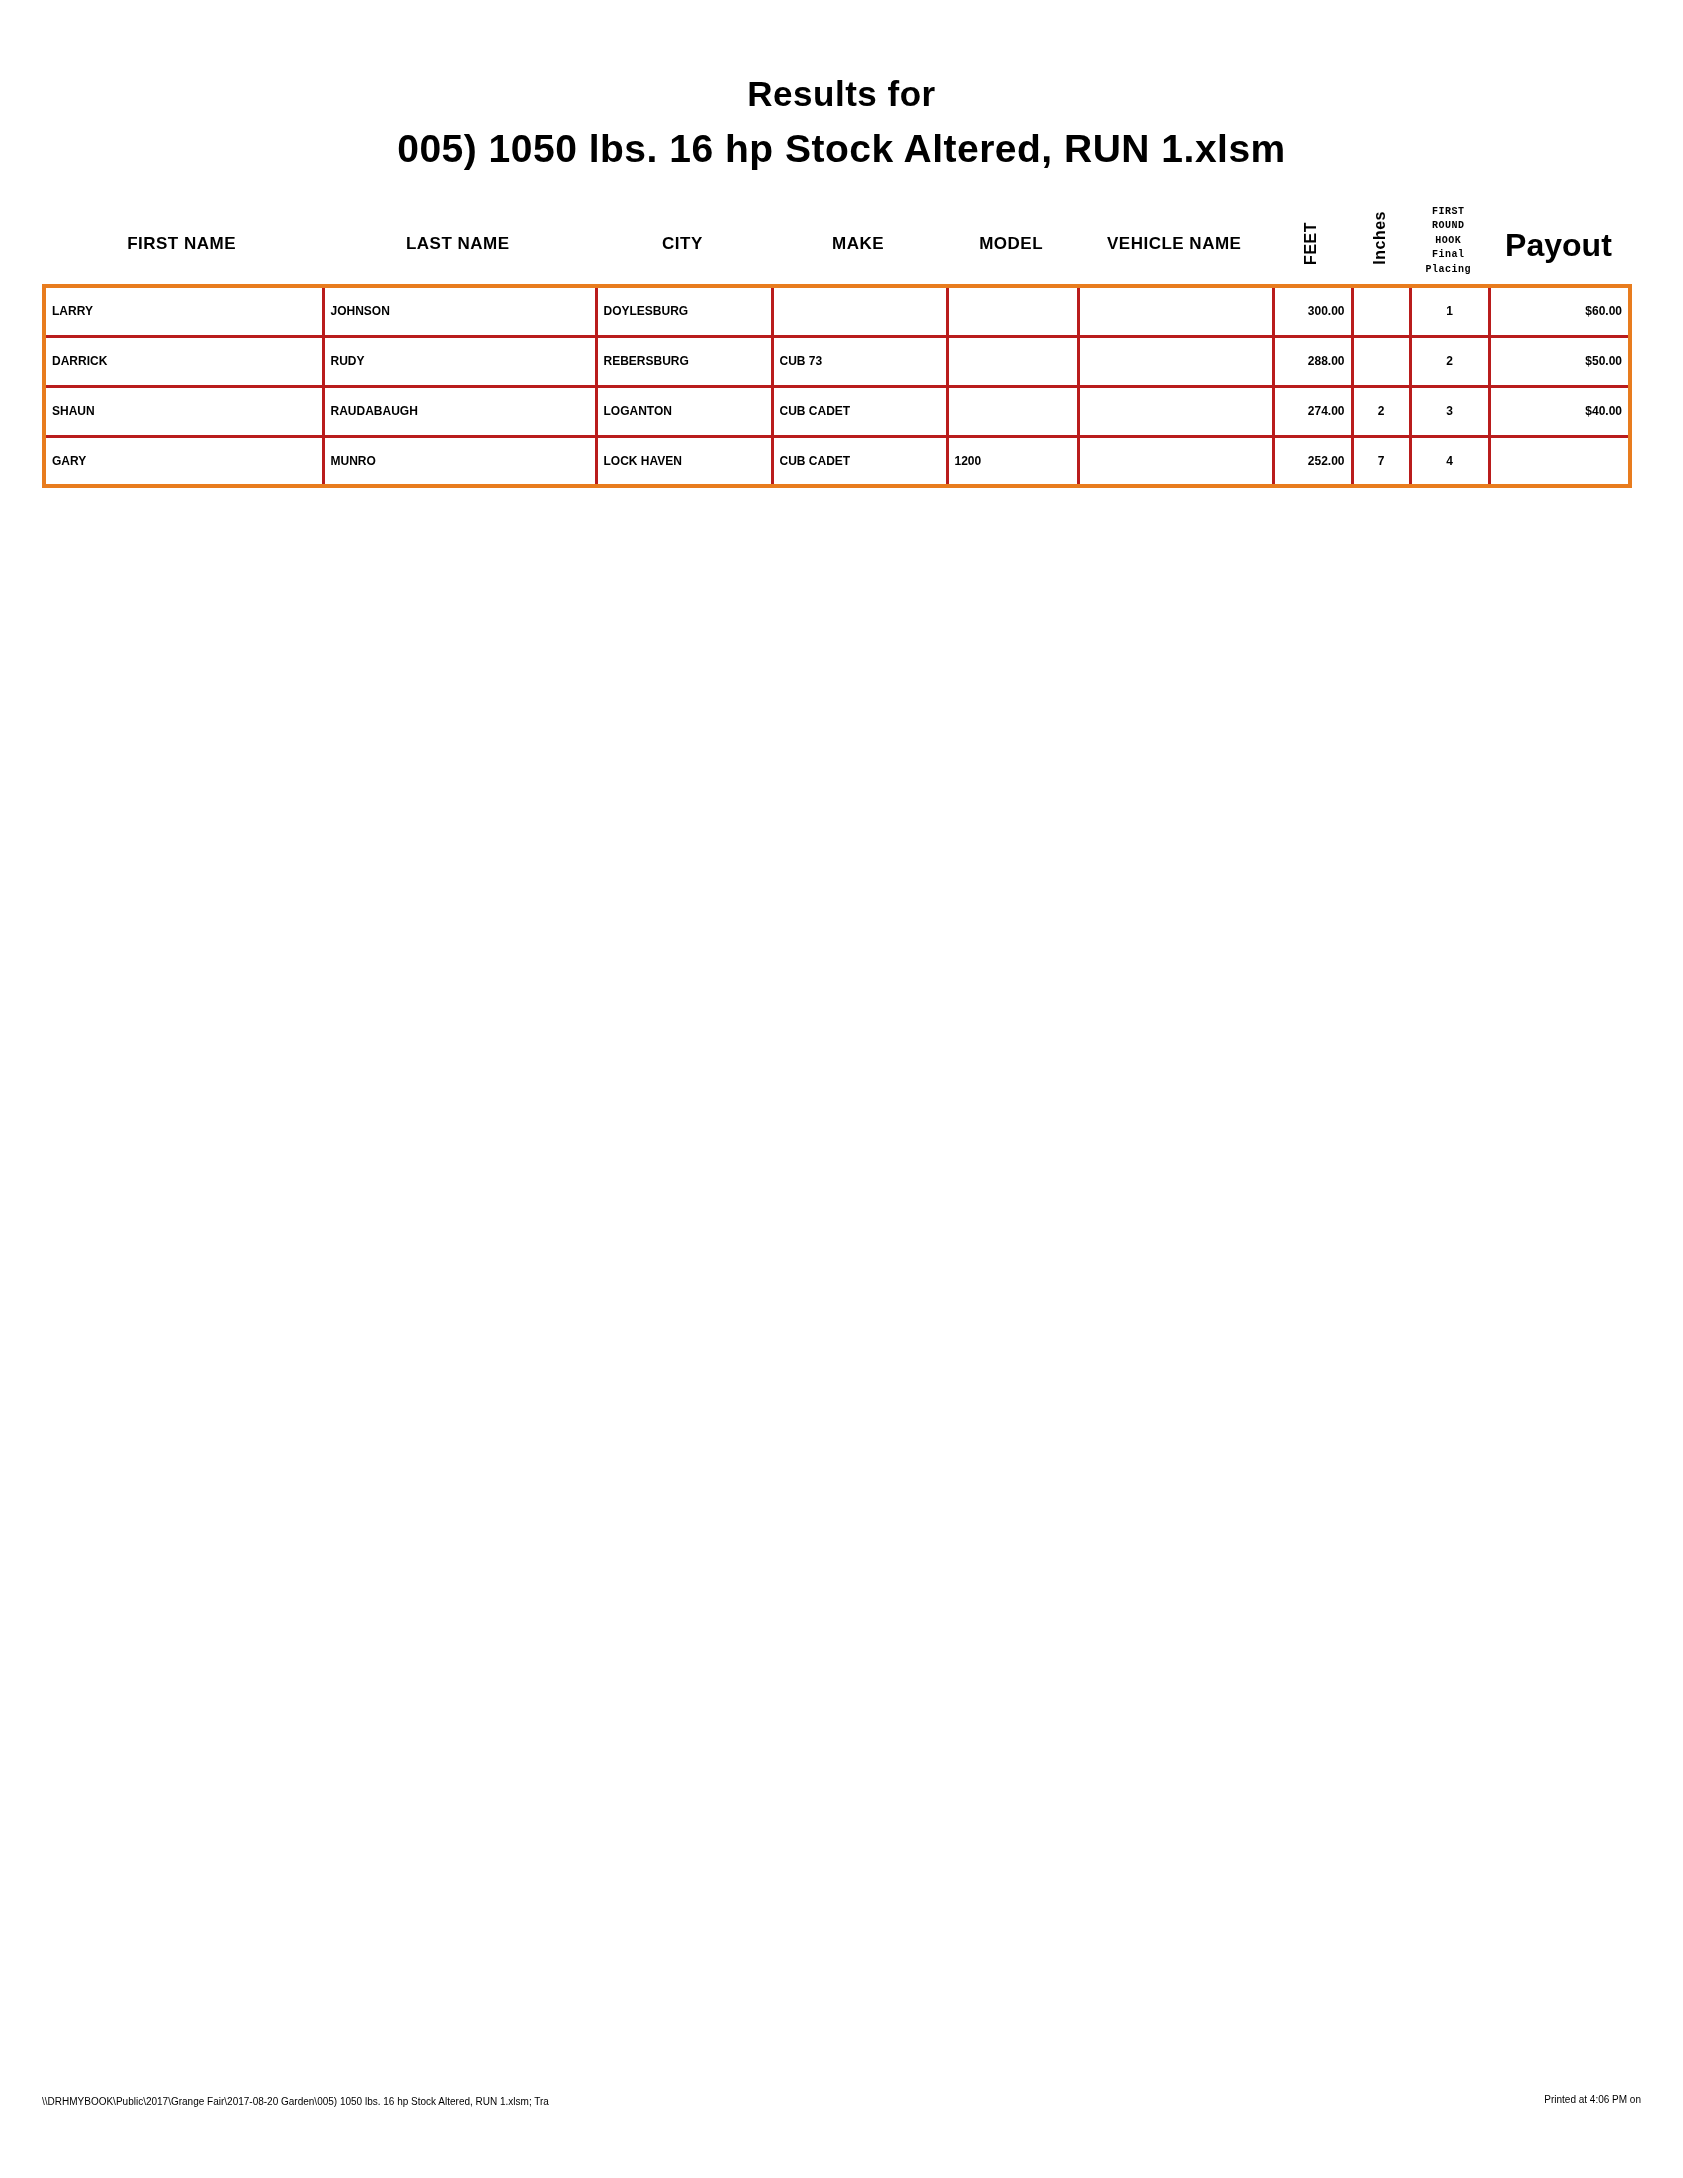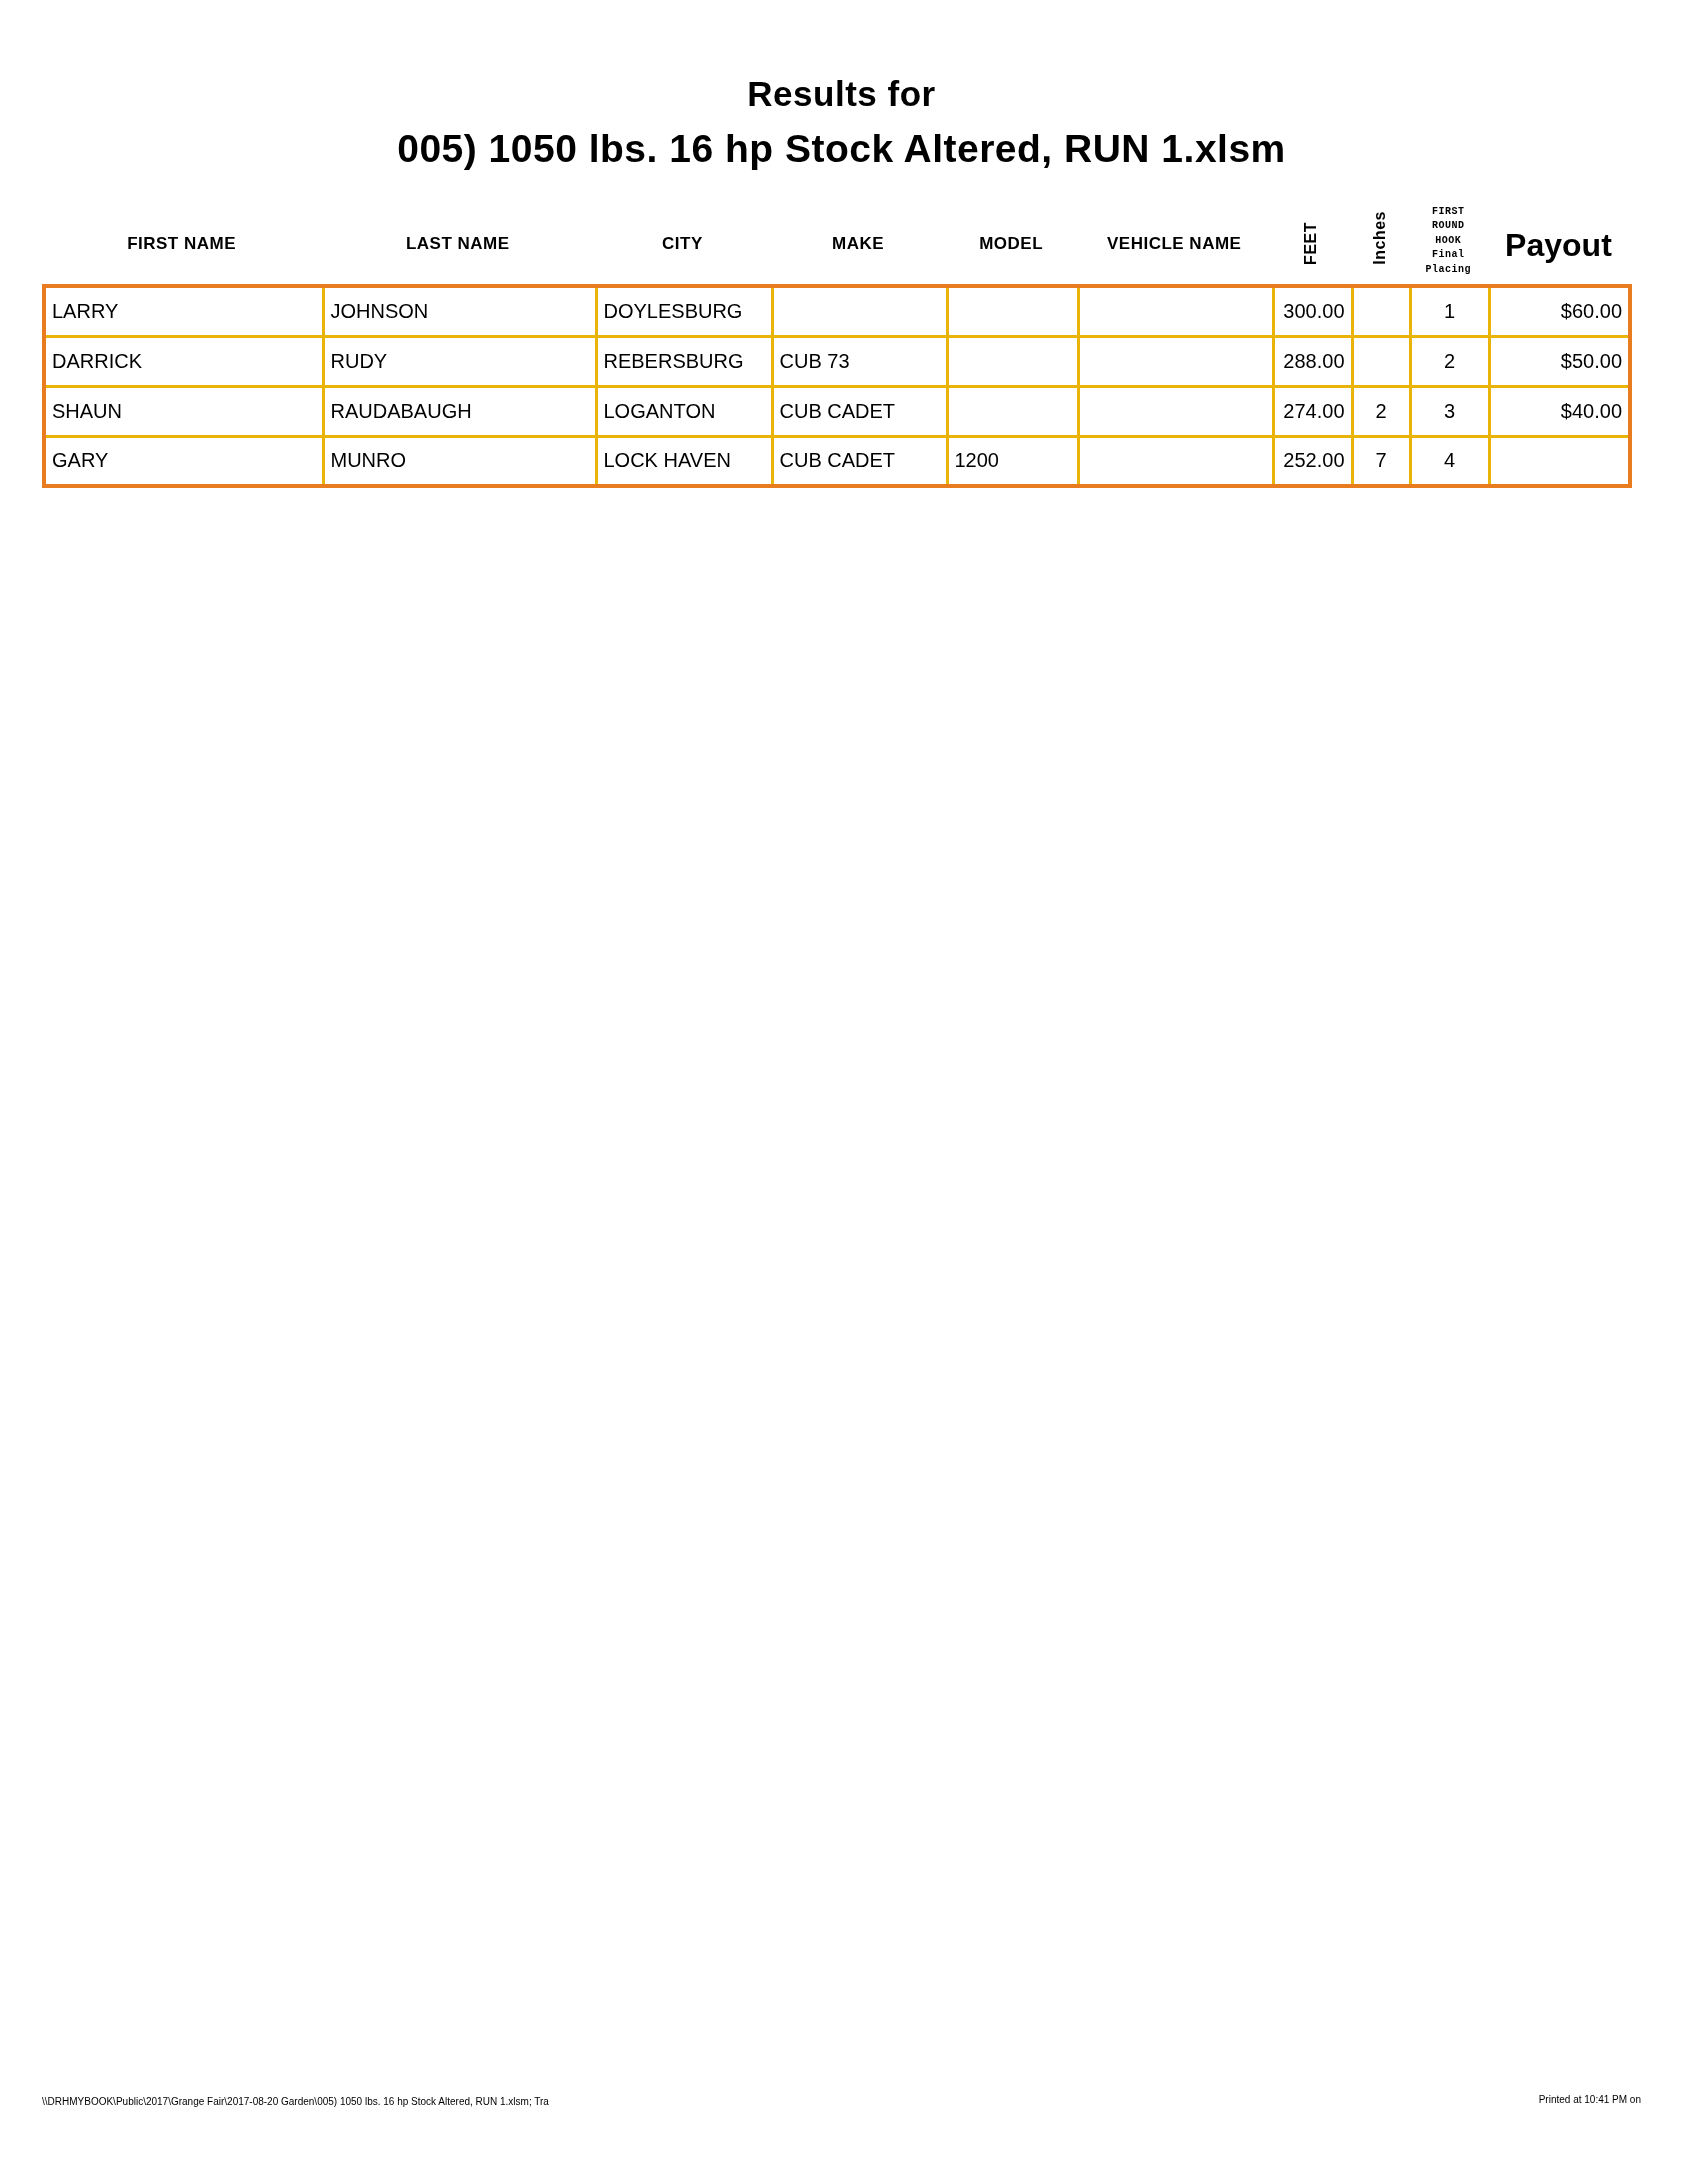--- a/index.html
+++ b/index.html
@@ -73,24 +73,24 @@
     font-size: 16px;
     font-weight: bold;
     line-height: 1;
   }
   .hdr-table th.placing-cell { padding-bottom: 7px; font-family: Liberation Mono, monospace; }
   .placing-lines { font-size: 10px; line-height: 1.45; font-weight: bold; }
   .hdr-table th.payout-cell { padding-bottom: 20px; font-size: 32px; letter-spacing: 0px; }
 
   
   .data-table td {
-    border: 3px solid #eab308;
+    border: 3px solid #b91c1c;
     height: 50px;
-    font-size: 20px;
-    font-weight: normal;
+    font-size: 12px;
+    font-weight: bold;
     padding: 0 6px;
     background: #ffffff;
     overflow: hidden;
     white-space: nowrap;
   }
   .data-table { border: 4px solid #E87C1E; }
   .al { text-align: left; }
   .ac { text-align: center; }
   .ar { text-align: right; }
 
@@ -221,14 +221,14 @@
       <td class="ar">252.00</td>
       <td class="ac">7</td>
       <td class="ac">4</td>
       <td class="ar"></td>
     </tr>
   </tbody>
     </table>
 </div>
 
 <div class="footer-left">\\DRHMYBOOK\Public\2017\Grange Fair\2017-08-20 Garden\005) 1050 lbs. 16 hp Stock Altered, RUN 1.xlsm;  Tra</div>
-<div class="footer-right">Printed at 10:41 PM on</div>
+<div class="footer-right">Printed at 4:06 PM on</div>
 
 
 </body></html>

